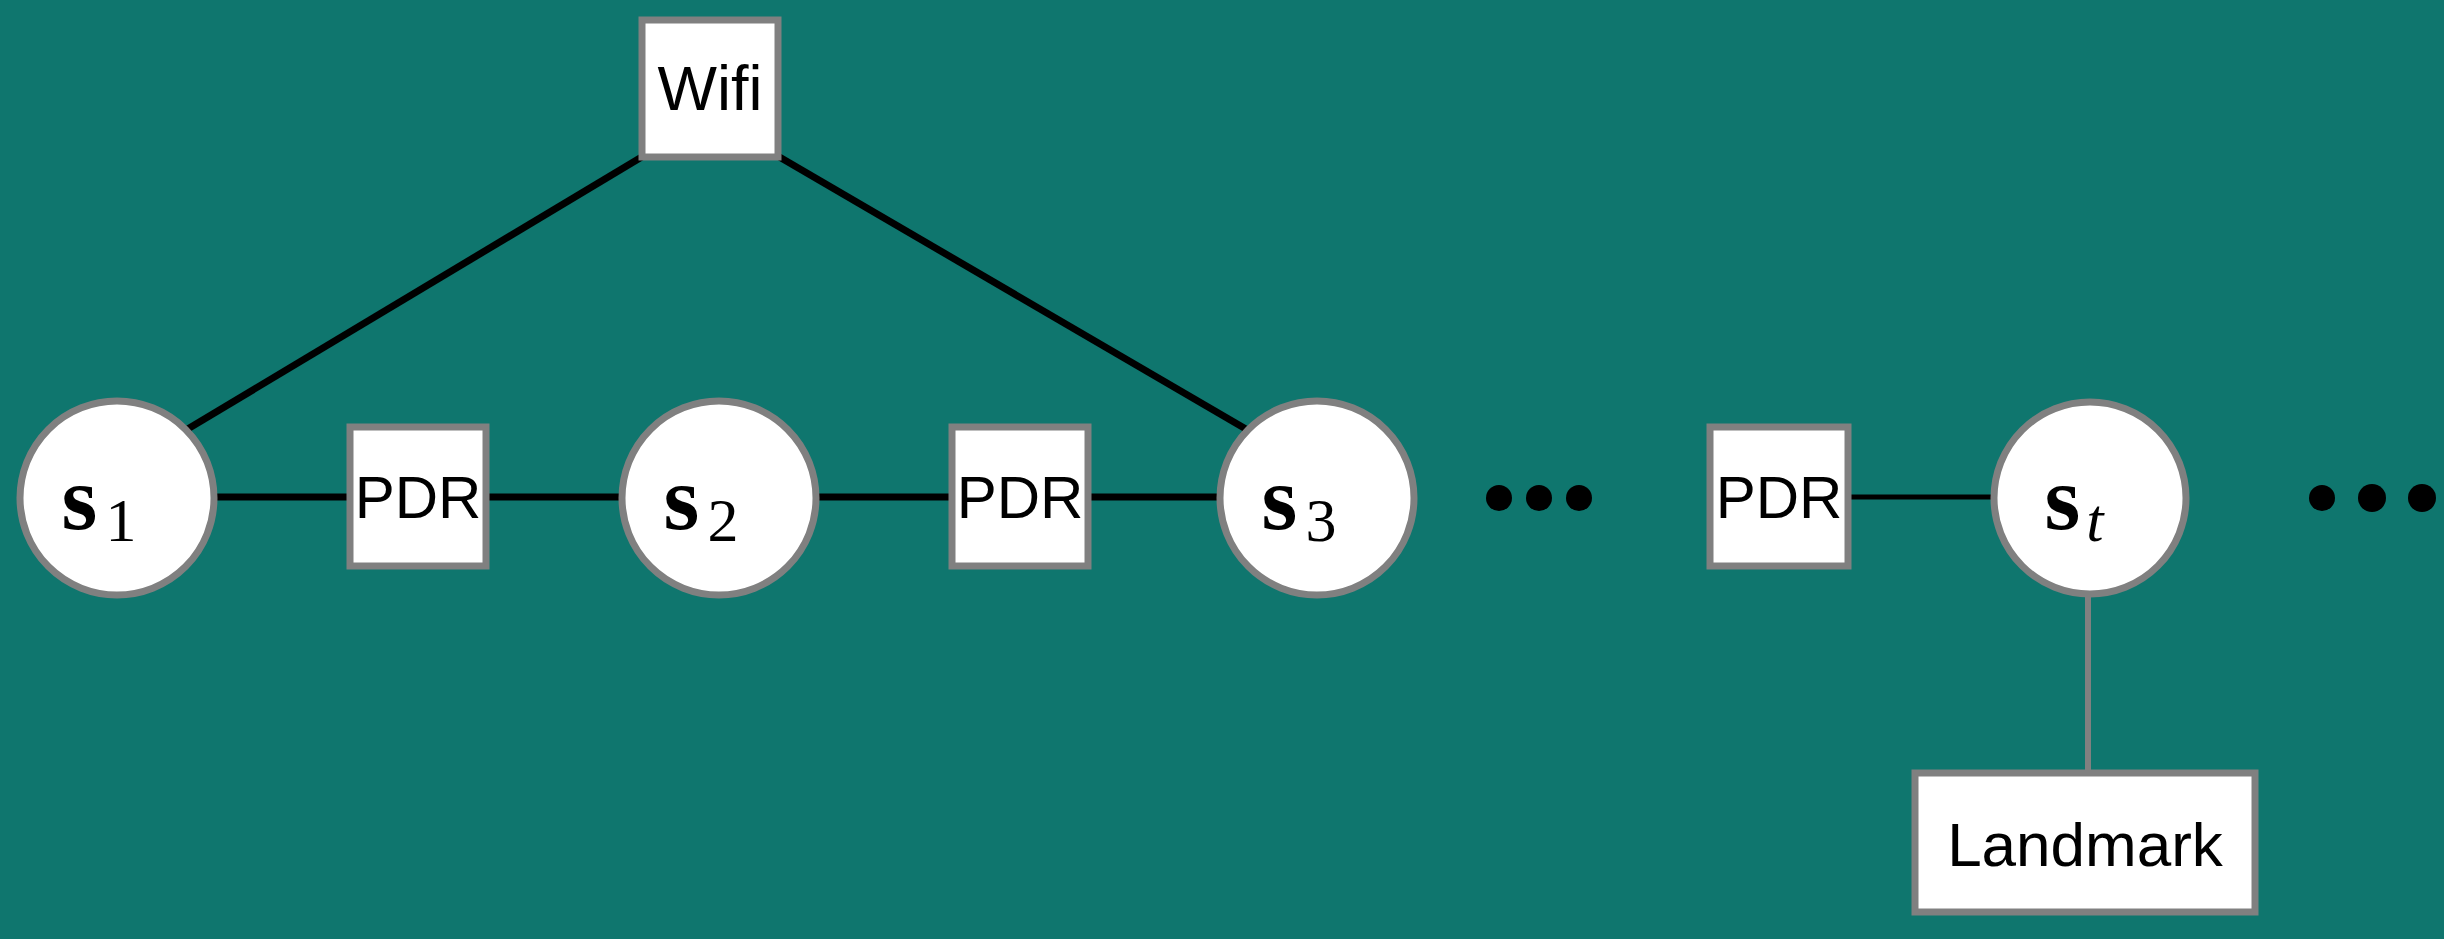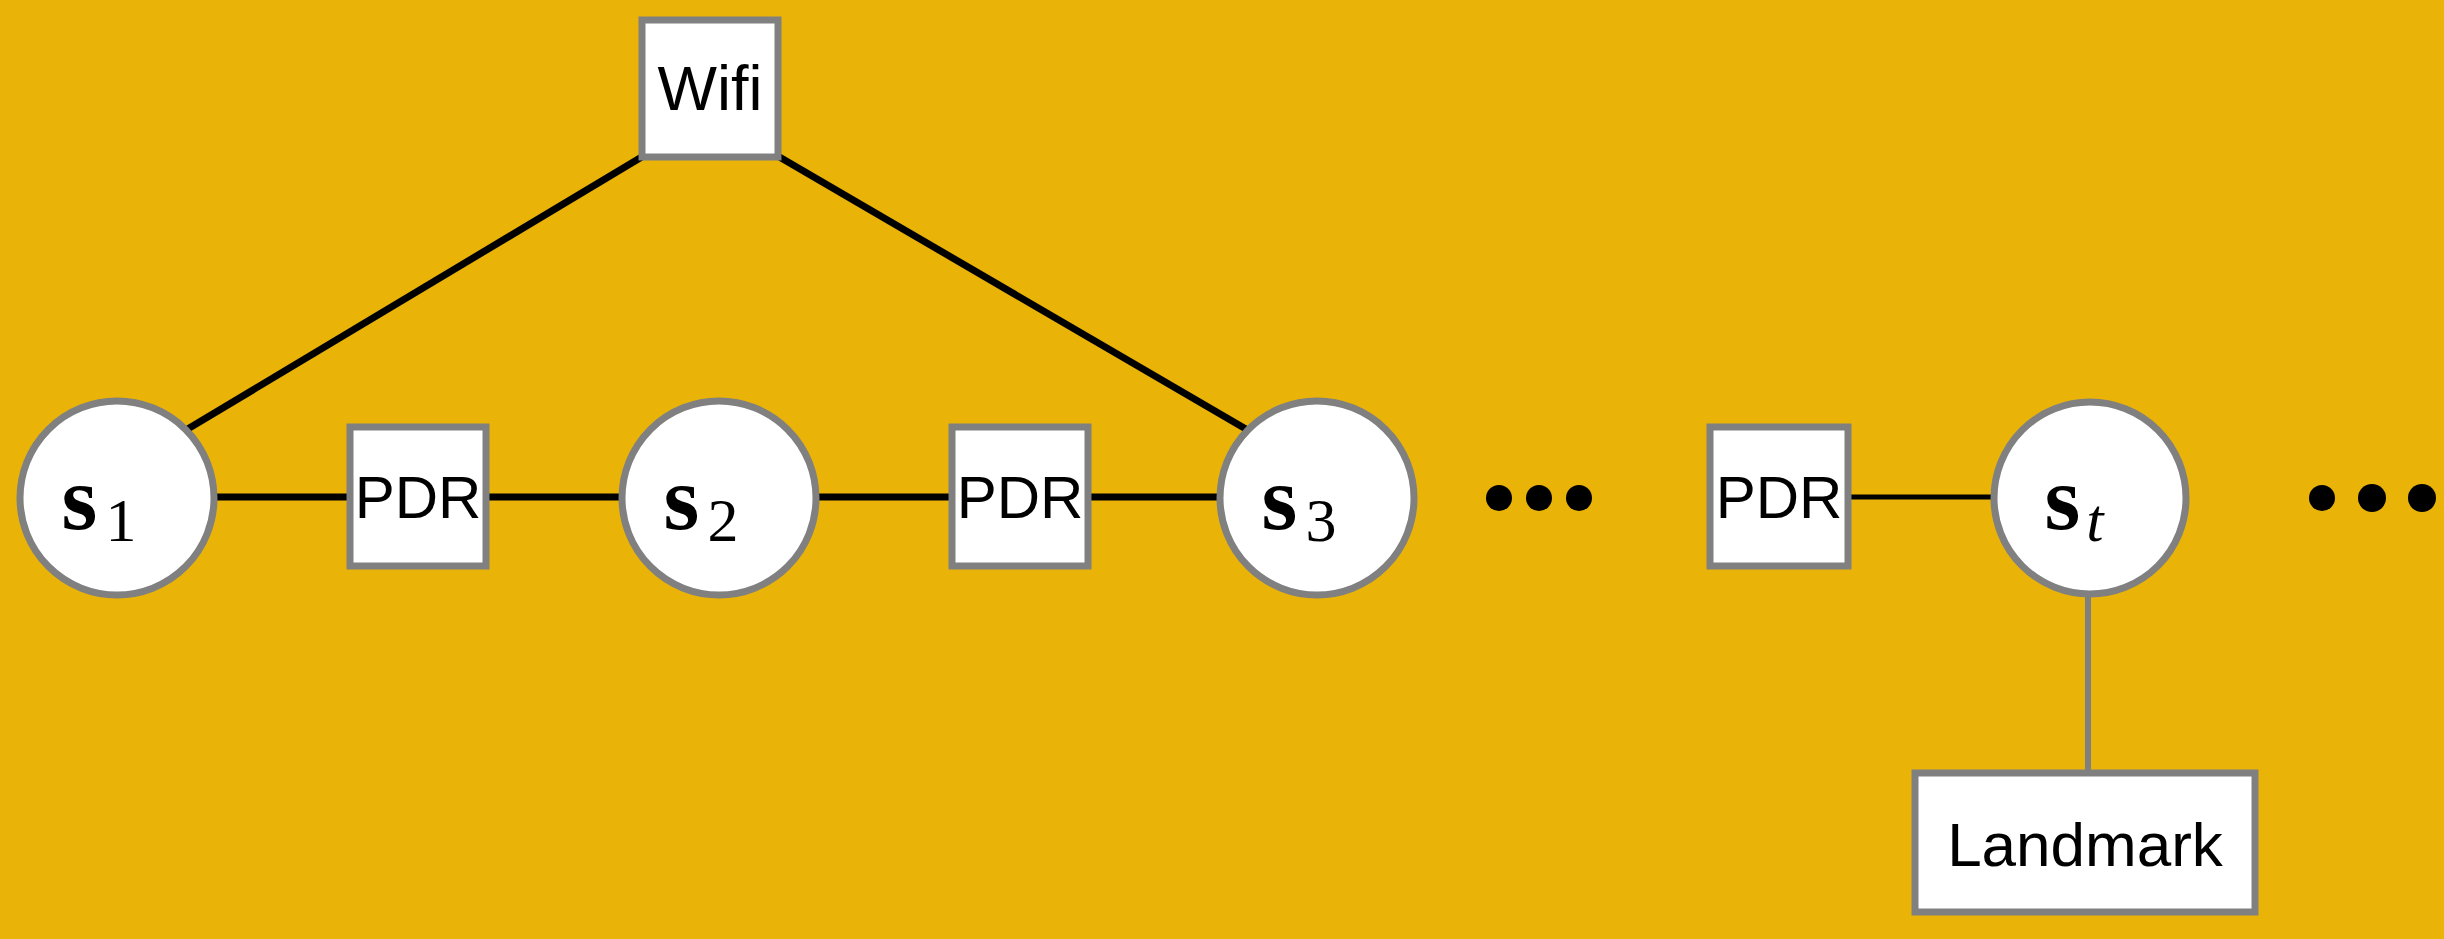--- a/index.html
+++ b/index.html
@@ -8,21 +8,21 @@
     padding: 0;
     background: #ffffff;
   }
   body {
     font-family: "Liberation Sans", sans-serif;
   }
   #canvas {
     position: relative;
     width: 2444px;
     height: 939px;
-    background: #eab308;
+    background: #0f766e;
     overflow: hidden;
   }
   #graph-svg {
     position: absolute;
     left: 0;
     top: 0;
     width: 2444px;
     height: 939px;
   }
   .node-label-serif {

